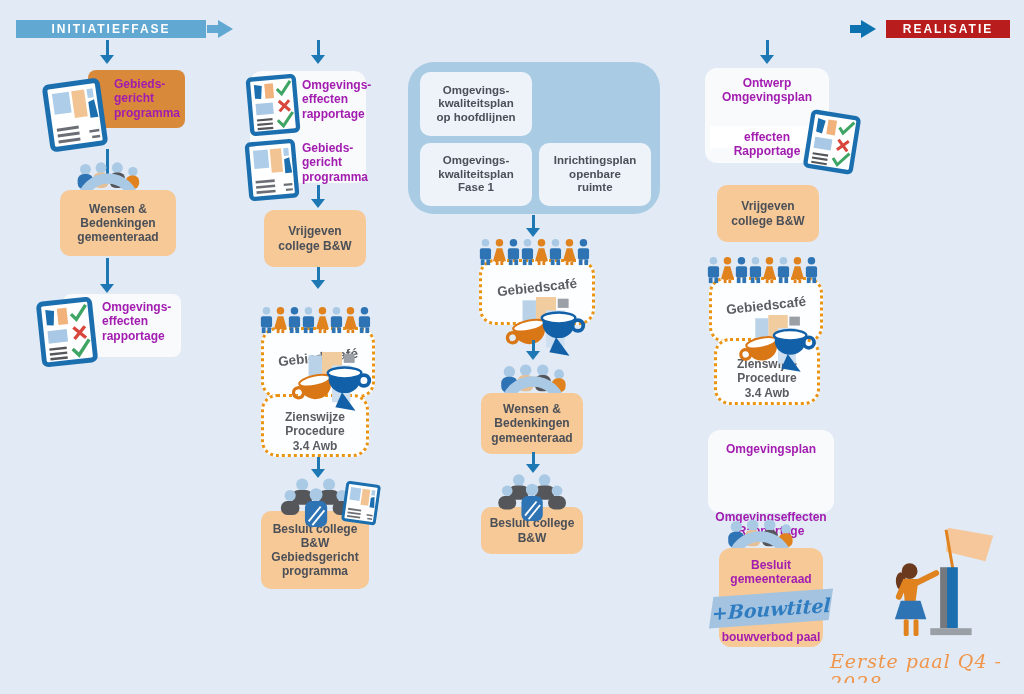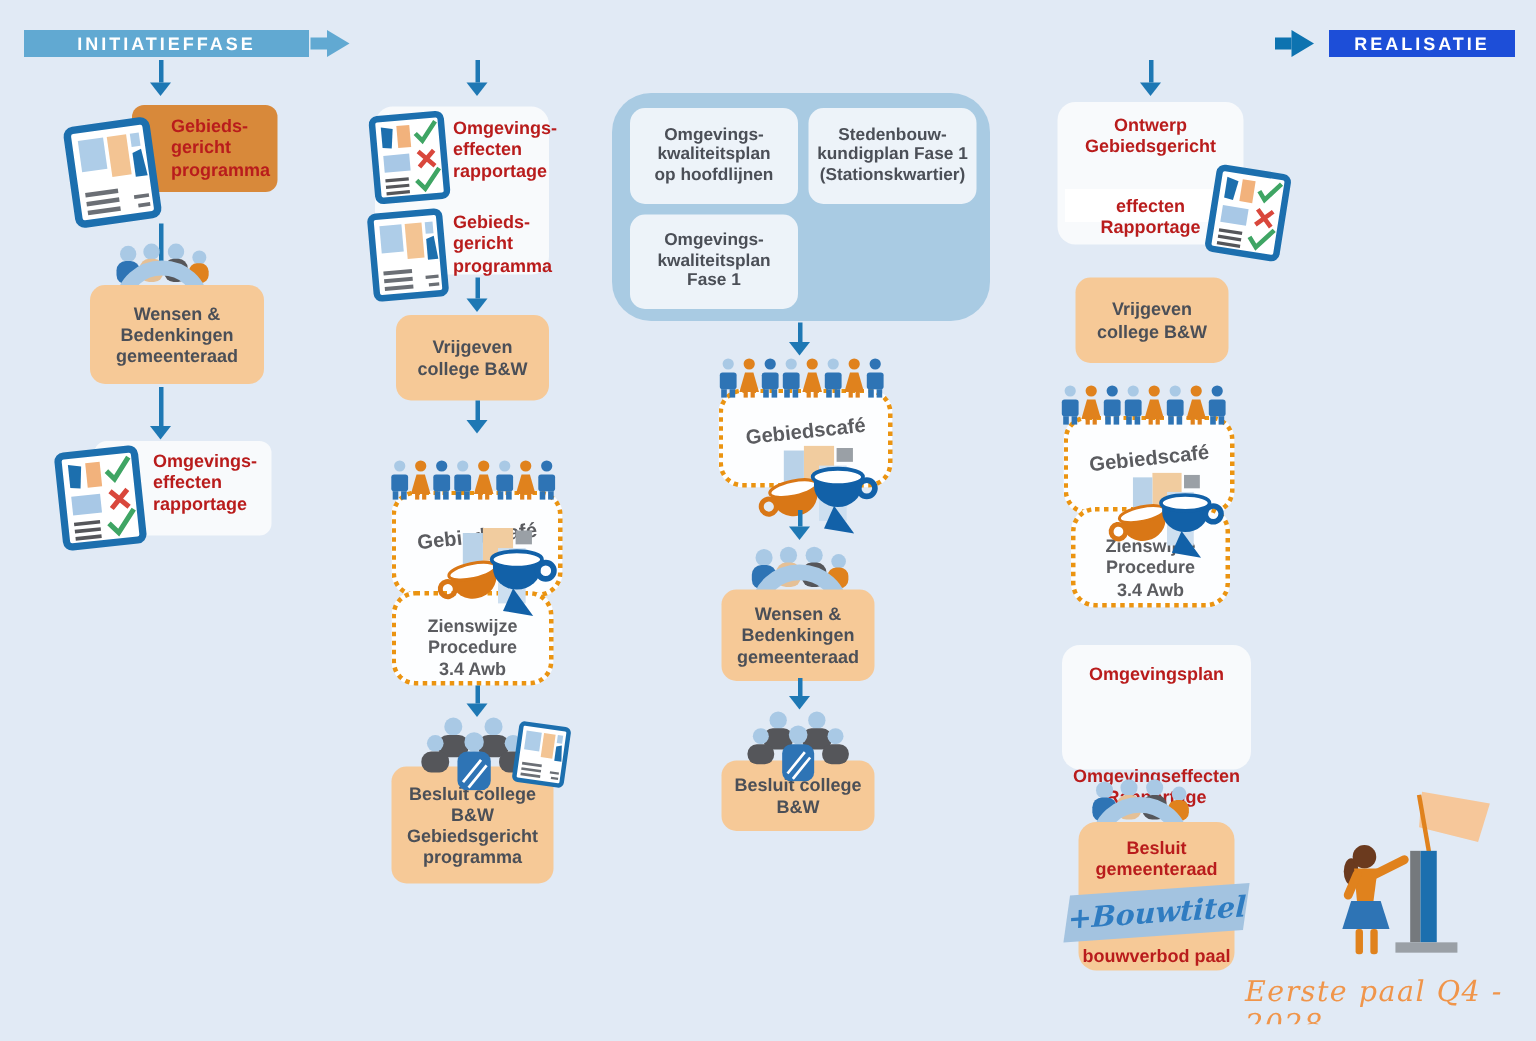--- a/index.html
+++ b/index.html
@@ -23,21 +23,21 @@
   
   .box{position:absolute;border-radius:10px;display:flex;align-items:center;justify-content:center;
        text-align:center;font-weight:bold;font-size:12px;color:#4b4f57;line-height:1.18;}
   .pre{white-space:pre-line;}
   .orange-dark{background:#d8893a;}
   .orange-light{background:#f6c997;}
   .white-box{background:#f8fafc;}
   .inner-box{background:#edf3f9;border-radius:10px;font-size:11.5px;}
   .blue-box{background:#1173ae;color:#fff;}
   .dotted{background:#fdfeff;border:3px dotted #eb9411;border-radius:16px;color:#5b5c60;}
-  .lbl{position:absolute;font-weight:bold;font-size:12px;color:#b91c1c;line-height:1.2;
+  .lbl{position:absolute;font-weight:bold;font-size:12px;color:#a21caf;line-height:1.2;
        text-align:left;white-space:pre-line;}
   .cafe-label{transform:rotate(-6deg);font-size:13.5px;color:#5b5c60;font-weight:bold;}
   .band{position:absolute;left:0;right:0;background:#ffffff;}
   .banner{position:absolute;background:#a3c3e0;transform:rotate(-4deg) skewX(-12deg);
           display:flex;align-items:center;justify-content:center;}
   .script{font-family:"DejaVu Serif",serif;font-style:italic;font-weight:bold;}
   .bouwtitel{font-size:19px;color:#2f7cc1;transform:skewX(6deg);}
   .handwriting{position:absolute;font-family:"DejaVu Serif",serif;font-style:italic;
                font-size:19px;color:#f0954a;letter-spacing:1px;}
 </style>
@@ -183,21 +183,21 @@
       <span>INITIATIEFFASE</span>
     </div>
   <div class="harrow" style="left:207px;">
     <div class="bar" style="background:#61a9d2;"></div>
     <div class="tri" style="border-left:15px solid #61a9d2;"></div>
   </div>
   <div class="harrow" style="left:850px;">
     <div class="bar" style="background:#0d73b0;"></div>
     <div class="tri" style="border-left:15px solid #0d73b0;"></div>
   </div>
-  <div class="hdr" style="left:886px;width:124px;background:#1d4ed8;">
+  <div class="hdr" style="left:886px;width:124px;background:#b91c1c;">
       <span>REALISATIE</span>
     </div>
 
   <div class="varrow" style="left:100px;top:40px;height:24px;">
       <div class="line" style="height:15px;"></div>
       <div class="head"></div>
     </div>
   <div class="varrow" style="left:311px;top:40px;height:24px;">
       <div class="line" style="height:15px;"></div>
       <div class="head"></div>
@@ -293,26 +293,26 @@
       <use href="#sym-group"></use>
     </svg>
   <svg class="abs" style="left:343px;top:480px;width:36px;height:46px;transform:rotate(8deg);">
       <use href="#sym-news"></use>
     </svg>
 
   <div class="abs" style="left:408px;top:62px;width:252px;height:152px;background:#a9cbe3;border-radius:26px;"></div>
   <div class="box inner-box pre" style="left:420px;top:72px;width:112px;height:64px;">Omgevings-
 kwaliteitsplan
 op hoofdlijnen</div>
-  <div class="box inner-box pre" style="left:539px;top:72px;width:112px;height:64px;">Stedenbouw-
-kundigplan Fase 1
-(Stationskwartier)</div>
   <div class="box inner-box pre" style="left:420px;top:143px;width:112px;height:63px;">Omgevings-
 kwaliteitsplan
 Fase 1</div>
+  <div class="box inner-box pre" style="left:539px;top:143px;width:112px;height:63px;">Inrichtingsplan
+openbare
+ruimte</div>
 
   <div class="varrow" style="left:526px;top:215px;height:22px;">
       <div class="line" style="height:13px;"></div>
       <div class="head"></div>
     </div>
 
   <div class="box dotted" style="left:479px;top:259px;width:110px;height:52px;padding-bottom:8px;">
       <span class="cafe-label">Gebiedscafé</span>
     </div>
   <svg class="abs" style="left:474px;top:238px;width:120px;height:28px;">
@@ -340,21 +340,21 @@
     </div>
 
   <div class="box orange-light pre" style="left:481px;top:507px;width:102px;height:47px;">Besluit college
 B&amp;W</div>
   <svg class="abs" style="left:497px;top:473px;width:72px;height:48px;">
       <use href="#sym-group"></use>
     </svg>
 
   <div class="box white-box" style="left:705px;top:68px;width:124px;height:95px;border-radius:12px;"></div>
   <div class="lbl" style="left:705px;top:76px;width:124px;text-align:center;">Ontwerp
-Gebiedsgericht</div>
+Omgevingsplan</div>
   <div class="band" style="left:710px;top:126px;width:100px;height:22px;"></div>
   <div class="lbl" style="left:705px;top:130px;width:124px;text-align:center;">effecten
 Rapportage</div>
   <svg class="abs" style="left:806px;top:111px;width:52px;height:62px;transform:rotate(9deg);">
       <use href="#sym-check"></use>
     </svg>
 
   <div class="box orange-light pre" style="left:717px;top:185px;width:102px;height:57px;">Vrijgeven
 college B&amp;W</div>
 

